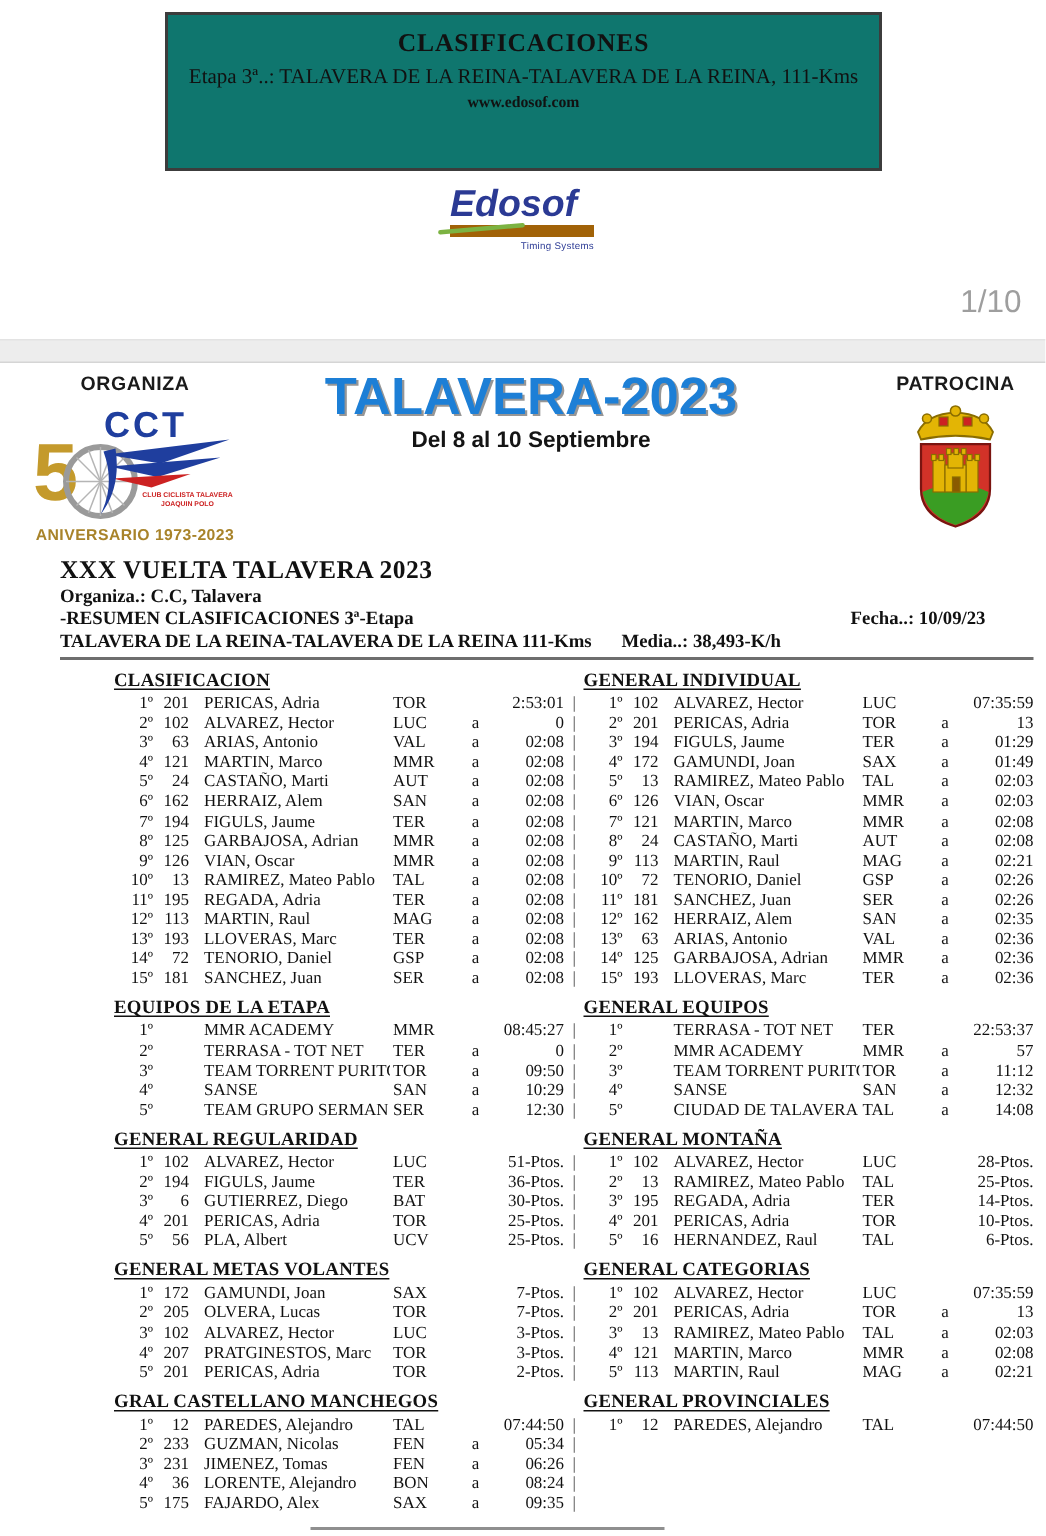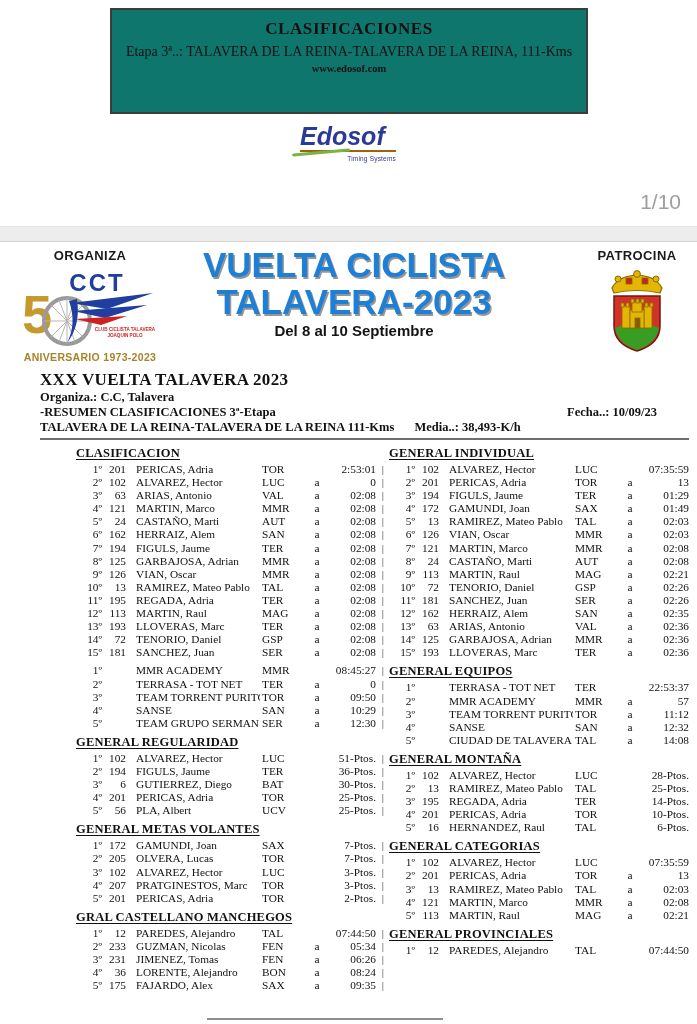--- a/index.html
+++ b/index.html
@@ -14,21 +14,21 @@
     border:2px solid #3c3c3c;box-sizing:border-box;text-align:center;background:#0f766e;
   }
   .hb-title{font-weight:bold;font-size:17px;margin-top:9px;letter-spacing:.6px;}
   .hb-stage{font-size:14px;margin-top:5px;}
   .hb-date{font-weight:bold;font-size:12px;margin-top:13px;}
   .hb-web{font-weight:bold;font-size:10.5px;margin-top:3px;}
 
   .edosof{position:absolute;left:300px;top:124px;width:96px;}
   .edosof-brand{
     display:block;font-family:"Liberation Sans",sans-serif;font-style:italic;font-weight:bold;
-    font-size:25px;line-height:25px;color:#2b3a94;border-bottom:2px solid #a16207;padding-bottom:1px;
+    font-size:25px;line-height:25px;color:#2b3a94;border-bottom:8px solid #a16207;padding-bottom:1px;
   }
   .edosof-swoosh{position:absolute;left:-8px;top:27px;width:58px;height:3px;background:#7cb342;transform:rotate(-5deg);border-radius:2px;}
   .edosof-tag{display:block;text-align:right;font-family:"Liberation Sans",sans-serif;font-size:6.5px;color:#2b3a94;margin-top:3px;letter-spacing:.2px;}
 
   .page-indicator{
     position:absolute;right:16px;top:190px;font-family:"Liberation Sans",sans-serif;
     font-size:21px;color:#9e9e9e;
   }
   .page-sep{height:14px;background:#ededed;border-top:1px solid #e3e3e3;border-bottom:1px solid #d5d5d5;}
 
@@ -115,21 +115,20 @@
           <path d="M58 48 L132 42 L90 55 Z" fill="#1f3e9e"></path>
           <path d="M60 56 L112 53 L86 62 Z" fill="#cc2222"></path>
           <path d="M54 38 q8 22 -2 42 q14 -18 10 -44 Z" fill="#1f3e9e"></path>
         </g>
         <text x="110" y="68" font-family="Liberation Sans, sans-serif" font-size="4.6" font-weight="bold" fill="#cc2222" text-anchor="middle">CLUB CICLISTA TALAVERA</text>
         <text x="110" y="74" font-family="Liberation Sans, sans-serif" font-size="4.6" font-weight="bold" fill="#cc2222" text-anchor="middle">JOAQUIN POLO</text>
       </svg>
       <div class="aniversario">ANIVERSARIO 1973-2023</div>
     </div>
     <div class="center-title">
-      <div class="vc-line">VUELTA CICLISTA</div>
       <div class="vc-line">TALAVERA-2023</div>
       <div class="vc-sub">Del 8 al 10 Septiembre</div>
     </div>
     <div class="patrocina">
       <div class="patrocina-label">PATROCINA</div>
       <svg width="66" height="88" viewBox="0 0 66 88" style="margin-top:3px;">
         <g>
           <path d="M8 22 Q14 10 33 9 Q52 10 58 22 L56 27 Q33 22 10 27 Z" fill="#e3b505" stroke="#8a6d00" stroke-width="1.2"></path>
           <circle cx="14" cy="13" r="3" fill="#e3b505" stroke="#8a6d00"></circle>
           <circle cx="33" cy="8" r="3.4" fill="#e3b505" stroke="#8a6d00"></circle>
@@ -305,20 +304,21 @@
             <span class="c-pos">15º</span>
             <span class="c-dorsal">181</span>
             <span class="c-name">SANCHEZ, Juan</span>
             <span class="c-team">SER</span>
             <span class="c-a">a</span>
             <span class="c-value">02:08</span>
             <span class="c-pipe">|</span>
           </div>
         </div>
       <div class="tbl">
+          <div class="tbl-title">EQUIPOS DE LA ETAPA</div>
           <div class="trow">
             <span class="c-pos">1º</span>
             <span class="c-dorsal"></span>
             <span class="c-name">MMR ACADEMY</span>
             <span class="c-team">MMR</span>
             <span class="c-a"></span>
             <span class="c-value">08:45:27</span>
             <span class="c-pipe">|</span>
           </div>
           <div class="trow">

